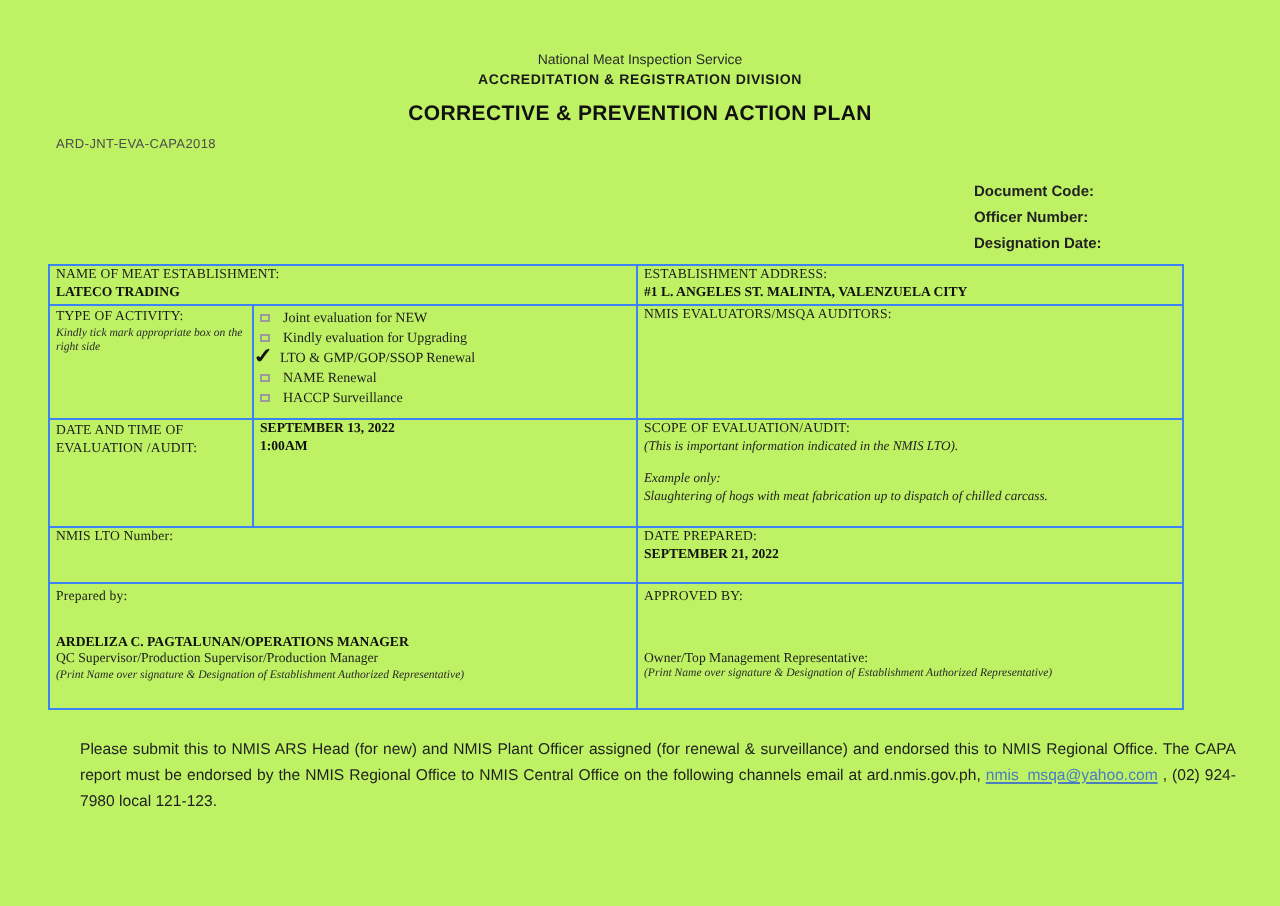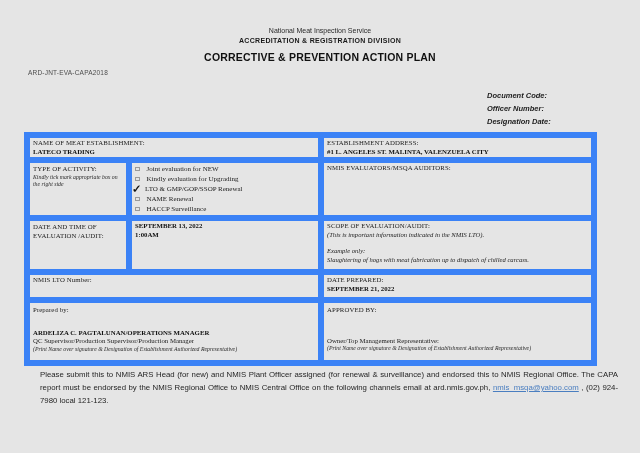--- a/index.html
+++ b/index.html
@@ -1,35 +1,35 @@
 <!DOCTYPE html>
 <html><head>
 <meta charset="utf-8">
 <style>
   * { margin:0; padding:0; box-sizing:border-box; }
   html,body { background:#ffffff; }
   .page {
-    position:relative; width:640px; height:453px; background:#e5e5e5;
+    position:relative; width:640px; height:453px; background:#bef264;
     font-family:"Liberation Serif", serif; color:#1c1c1c; overflow:hidden;
   }
   
   .hdr1 { position:absolute; top:27px; left:0; width:640px; text-align:center;
           font-family:"Liberation Sans", sans-serif; font-size:7px; color:#2a2a2a; }
   .hdr2 { position:absolute; top:37px; left:0; width:640px; text-align:center;
           font-family:"Liberation Sans", sans-serif; font-size:7px; font-weight:bold; letter-spacing:.3px; color:#1a1a1a; }
   .hdr-title { position:absolute; top:51px; left:0; width:640px; text-align:center;
           font-family:"Liberation Sans", sans-serif; font-size:10.5px; font-weight:bold; letter-spacing:.2px; color:#111; }
   .form-code { position:absolute; top:69px; left:28px;
           font-family:"Liberation Sans", sans-serif; font-size:6.5px; color:#4d4d4d; letter-spacing:.2px; }
   .doc-meta { position:absolute; top:89px; left:487px;
-          font-family:"Liberation Sans", sans-serif; font-size:7.5px; font-weight:600; color:#222; line-height:13px;font-style:italic; }
+          font-family:"Liberation Sans", sans-serif; font-size:7.5px; font-weight:600; color:#222; line-height:13px; }
   
   table.form-table { position:absolute; left:24px; top:132px; width:567px;
           border-collapse:collapse; table-layout:fixed; }
-  table.form-table td { border:6px solid #3b82f6; vertical-align:top; padding:1px 3px;
+  table.form-table td { border:1px solid #3b82f6; vertical-align:top; padding:1px 3px;
           font-size:6.8px; line-height:8.5px; }
   .lbl   { font-size:6.8px; color:#1c1c1c; letter-spacing:.1px; }
   .val   { font-size:6.8px; font-weight:bold; color:#111; }
   .fine  { font-size:5.8px; font-style:italic; color:#2a2a2a; line-height:7.5px; }
   .it    { font-size:6.6px; font-style:italic; color:#222; }
   .exlabel { margin-top:8px; }
   td.optcell { padding:2px 2px 0 14px; }
   .opt { display:flex; align-items:center; height:10px; }
   .opt .box { display:inline-block; width:4.5px; height:4.5px; border:0.8px solid #9a9a9a;
           margin-right:7px; flex:0 0 auto; }

